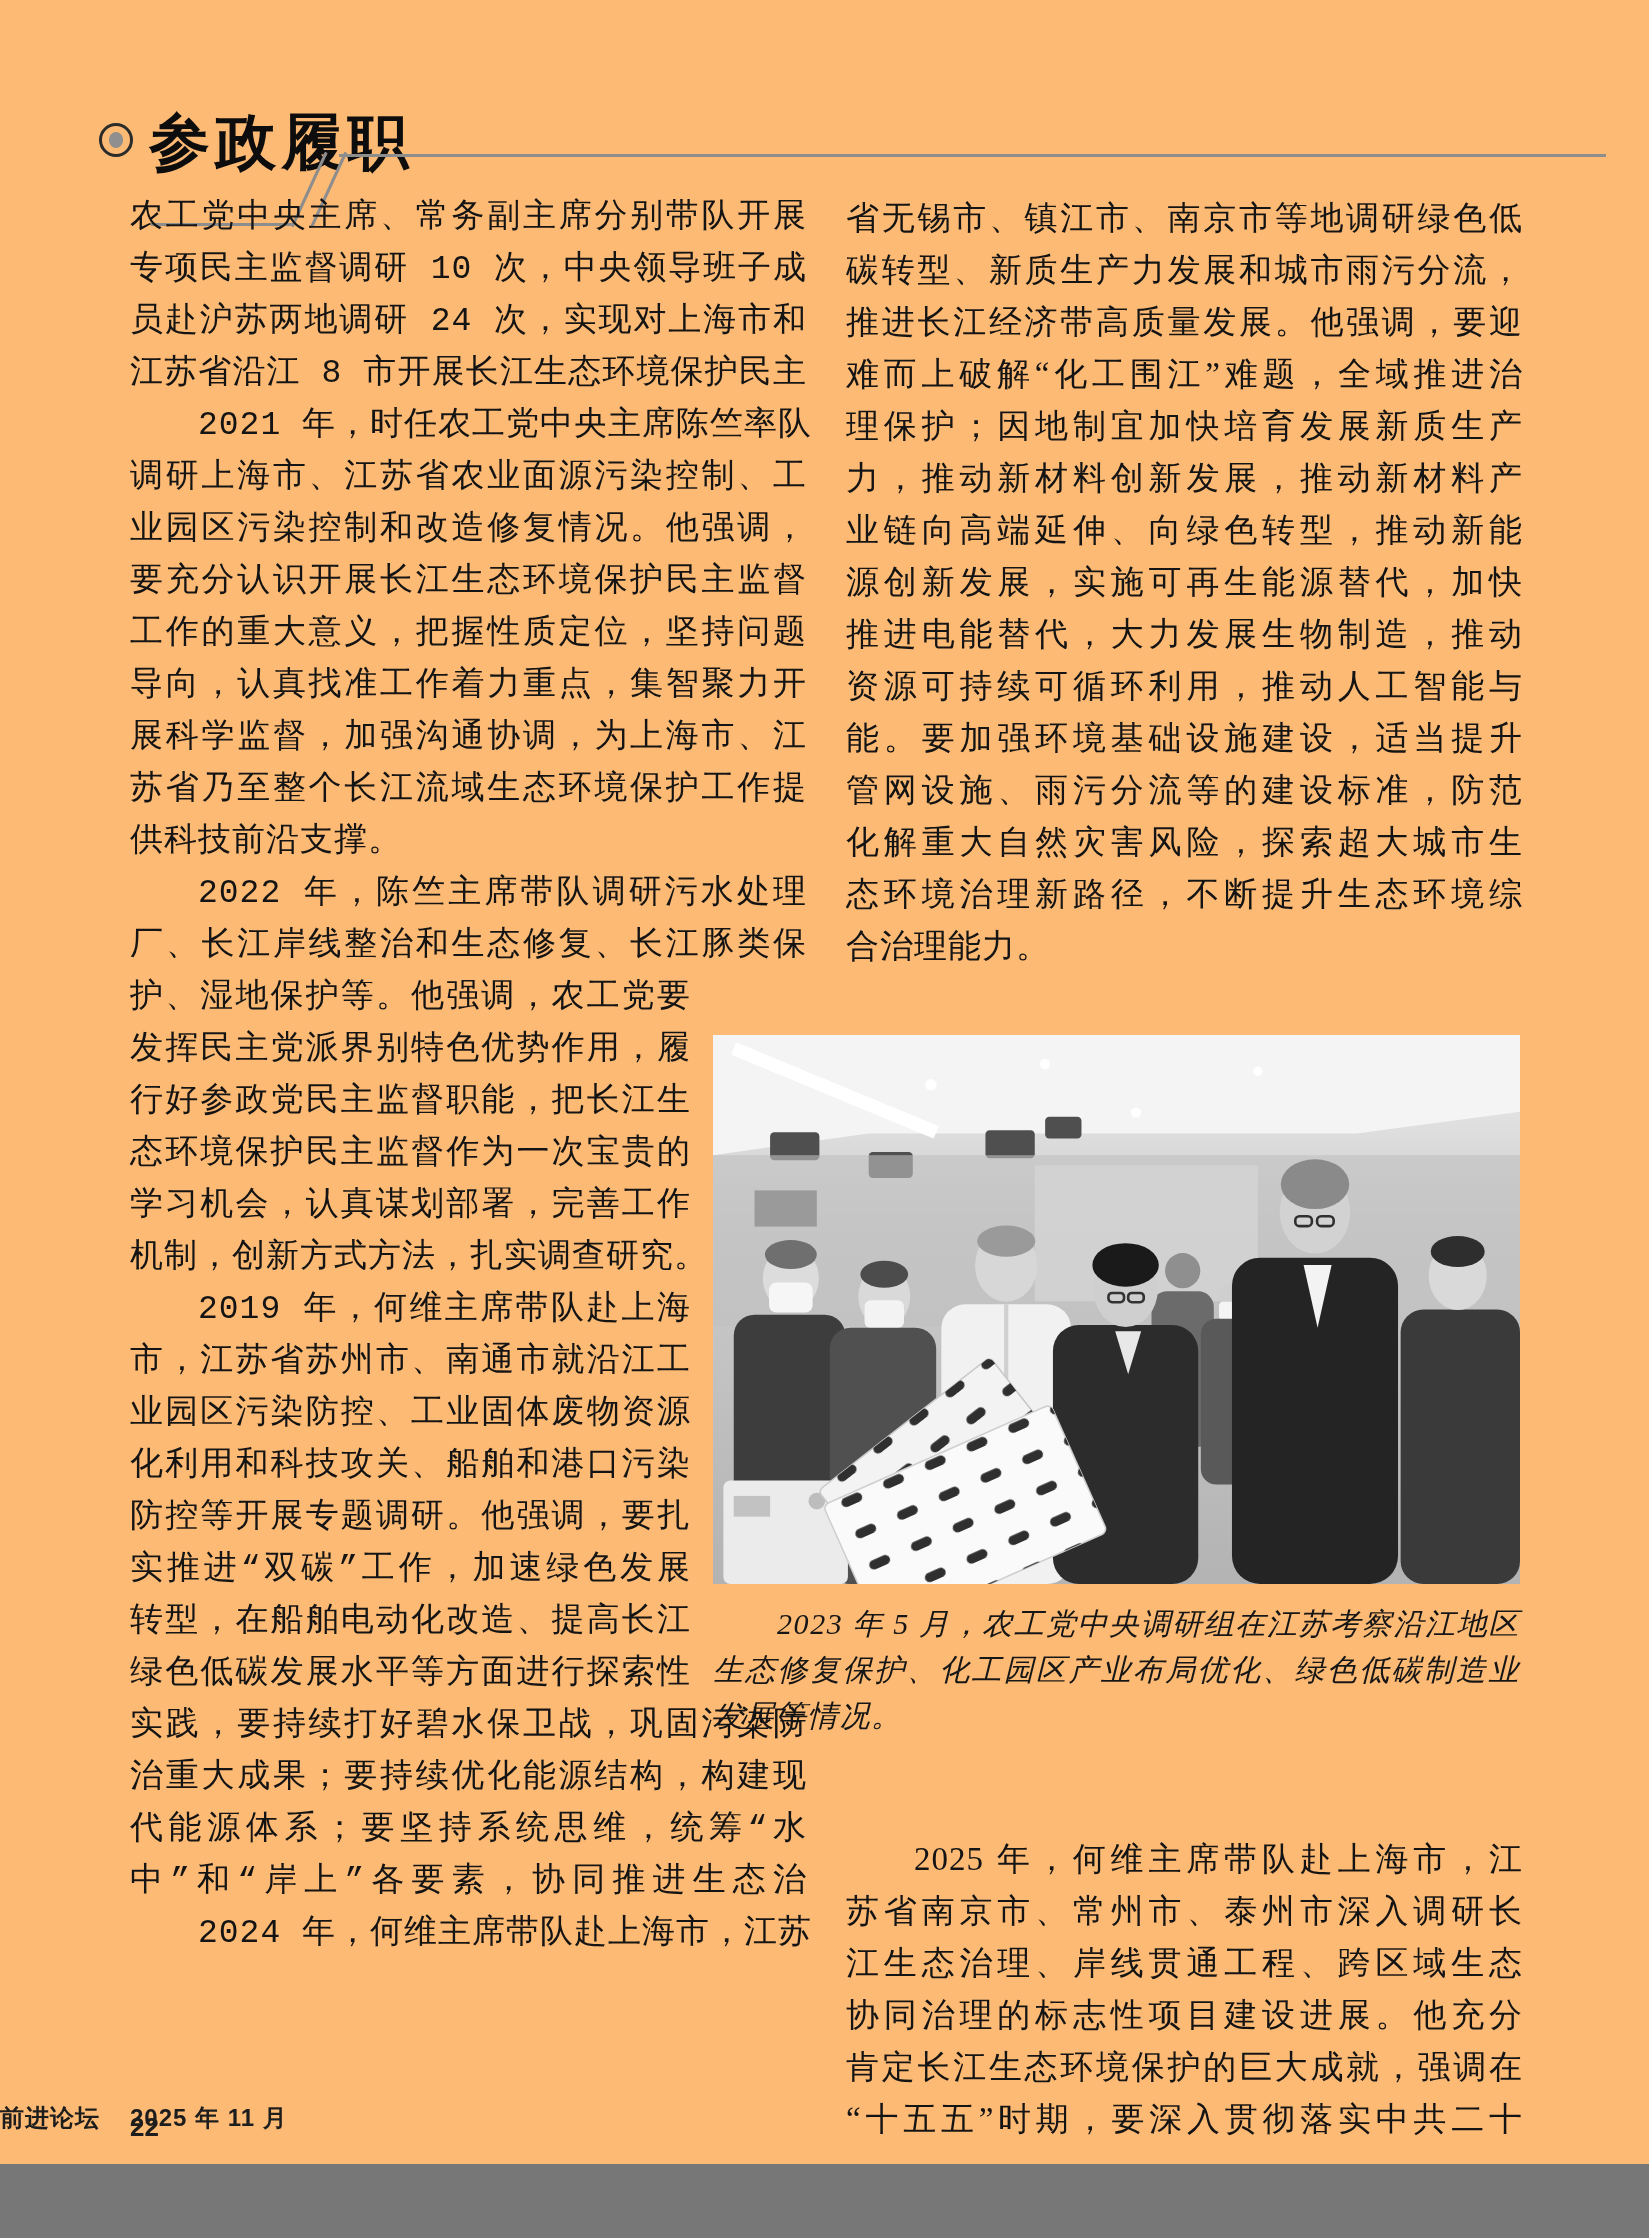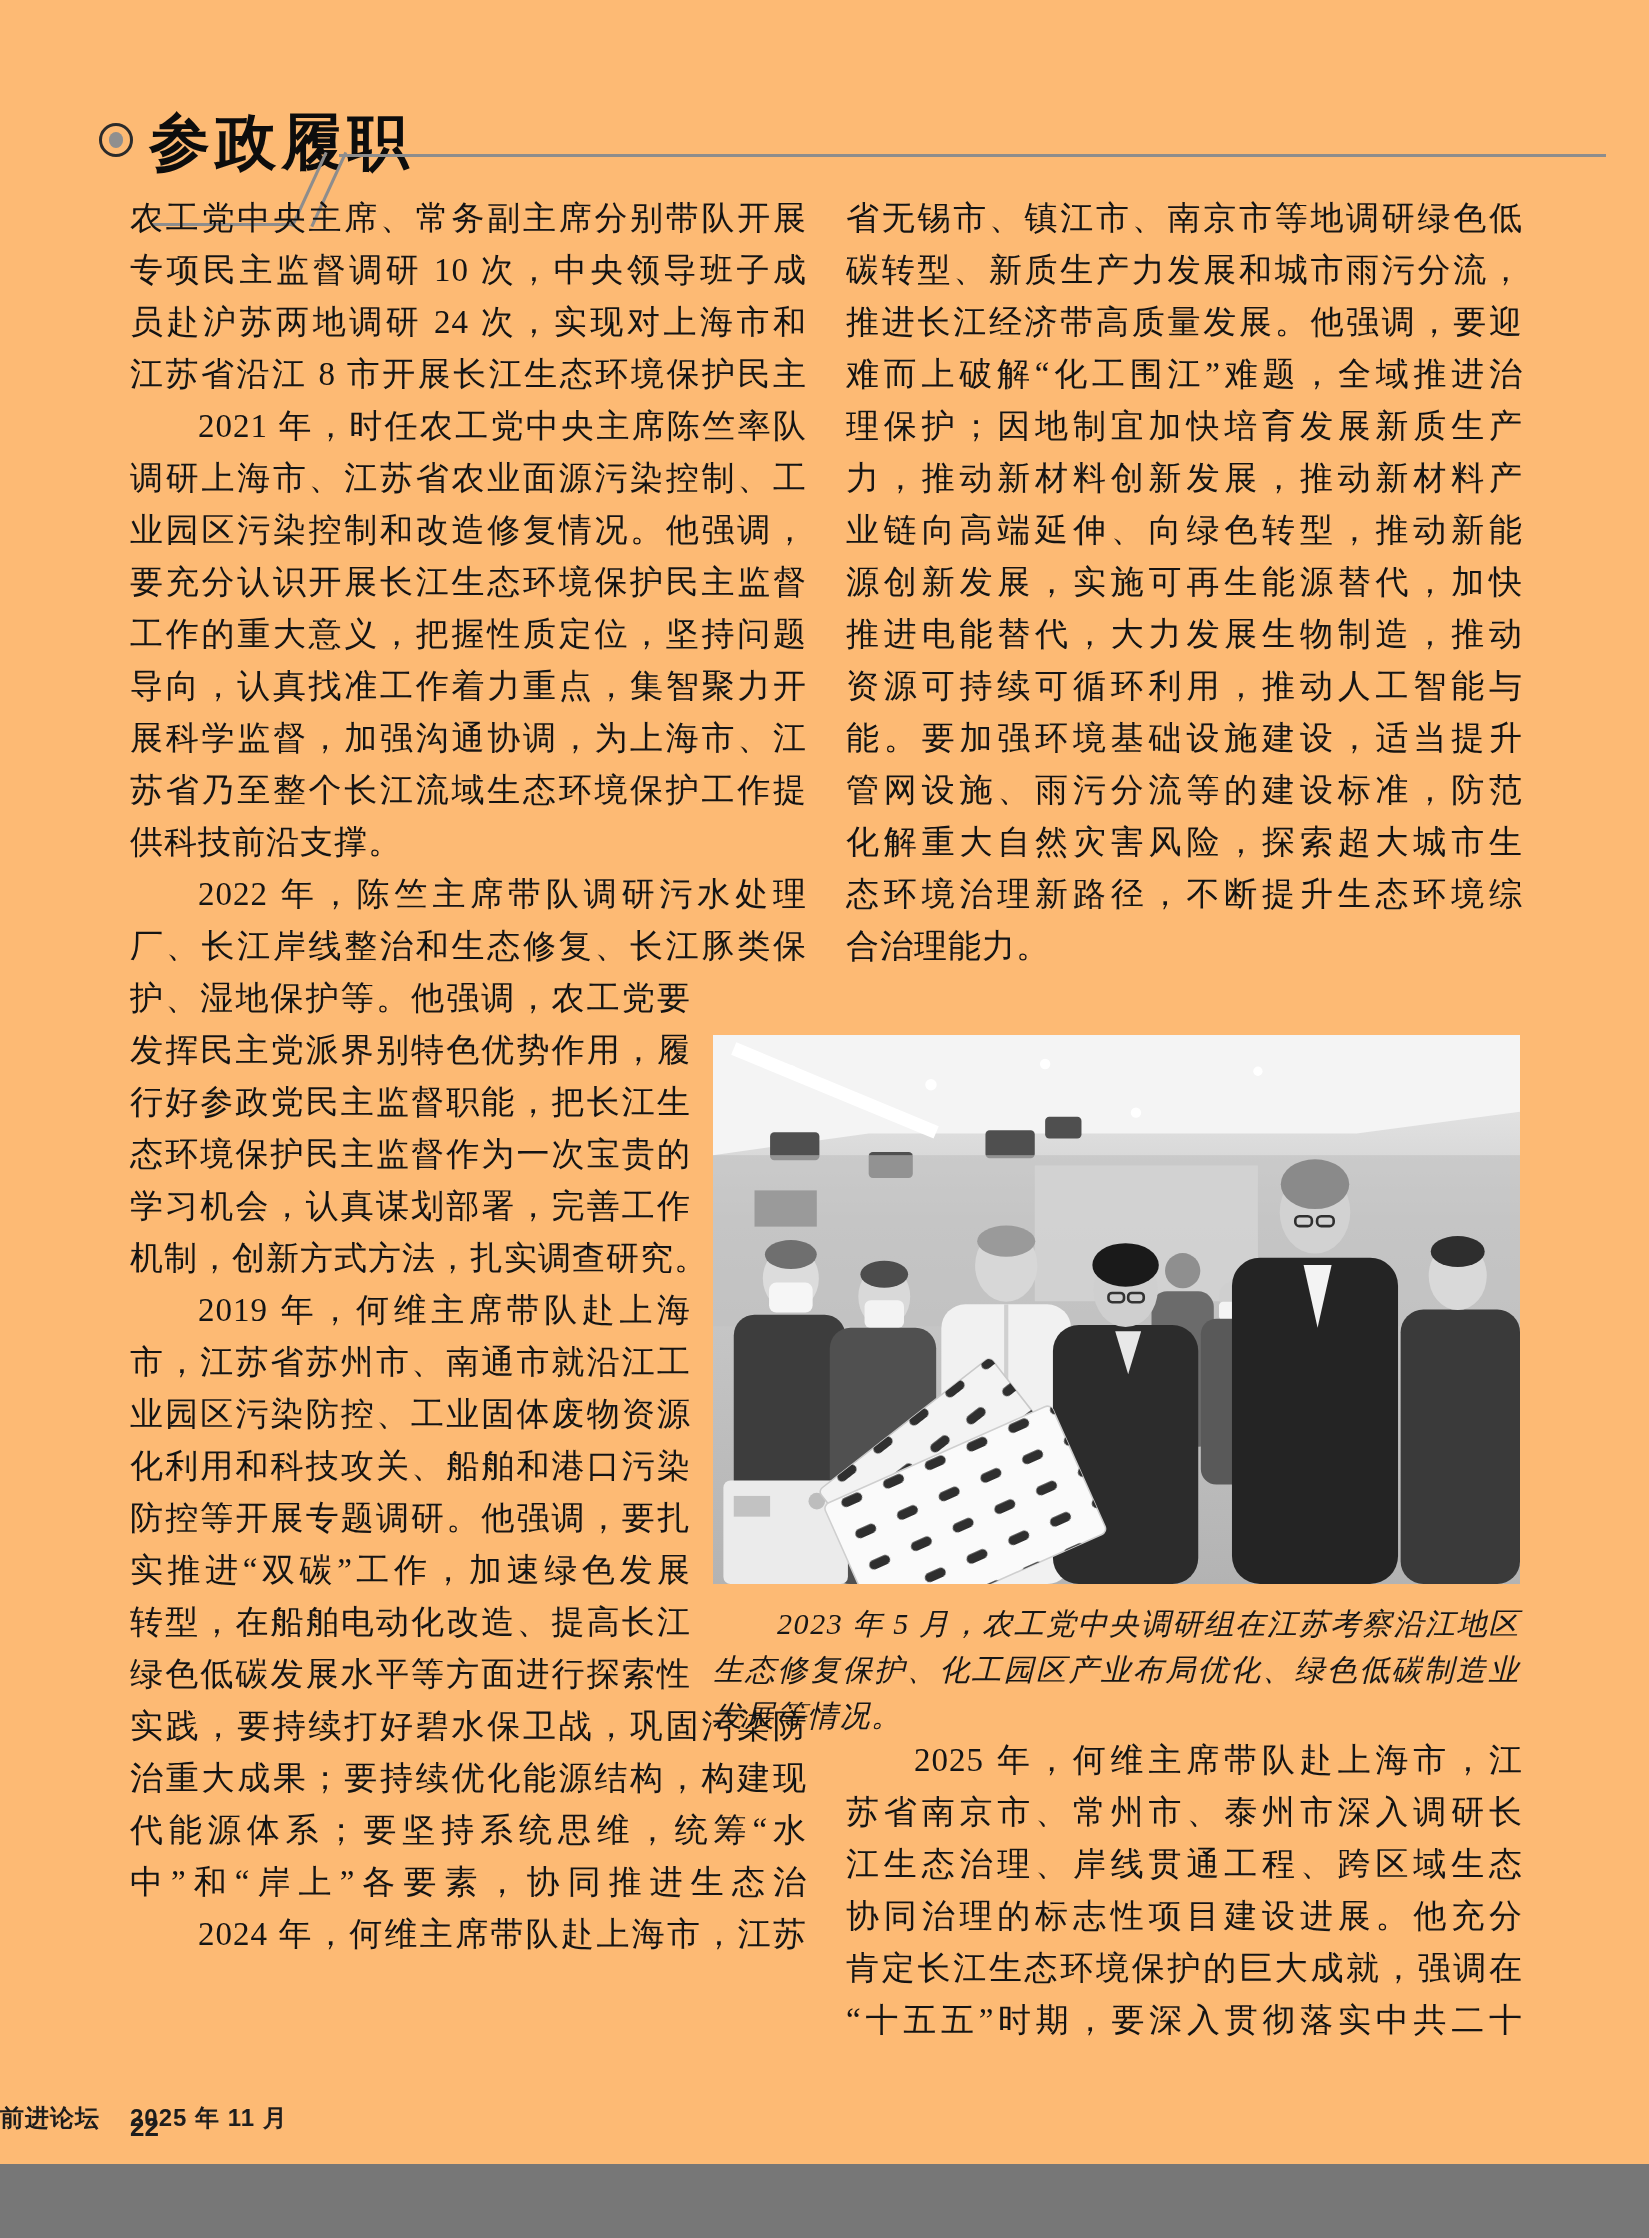--- a/index.html
+++ b/index.html
@@ -12,23 +12,23 @@
     border:3.1px solid #2b2b2b;border-radius:50%;}
   .hdr-circle .dot{position:absolute;left:50%;top:50%;width:14.5px;height:15.6px;margin:-7.8px 0 0 -7.3px;
     background:#8f8f8f;border-radius:50%;}
   .hdr-title{position:absolute;left:149px;top:102px;font-size:61px;font-weight:bold;
     letter-spacing:5.2px;color:#0d0d0d;white-space:nowrap;}
   .hdr-line-long{position:absolute;left:339px;top:154px;width:1267px;height:2.6px;background:#8d8d8d;}
   .hdr-line-short{position:absolute;left:151px;top:223px;width:143px;height:2.6px;background:#8d8d8d;}
   .hdr-slashes{position:absolute;left:287px;top:150px;width:64px;height:79px;}
   
   .col{position:absolute;width:677px;}
-  .left-col{left:130px;top:192px;}
+  .left-col{left:130px;top:192px;font-family:Liberation Mono, monospace;}
   .right-col-top{left:846px;top:192px;}
-  .right-col-bottom{left:846px;top:1734px;}
+  .right-col-bottom{left:846px;top:1833px;}
   .bodyline{
     box-sizing:border-box;height:52px;line-height:52px;font-size:33px;letter-spacing:1px;
     color:#141414;text-align:justify;text-align-last:justify;text-justify:inter-character;
     overflow:visible;white-space:nowrap;
   }
   .bodyline.narrow{width:561px;}
   .bodyline.end{text-align-last:left;}
   .bodyline.indent{padding-left:68px;}
   
   .photo-wrap{position:absolute;left:713px;top:1035px;width:807px;height:549px;}

